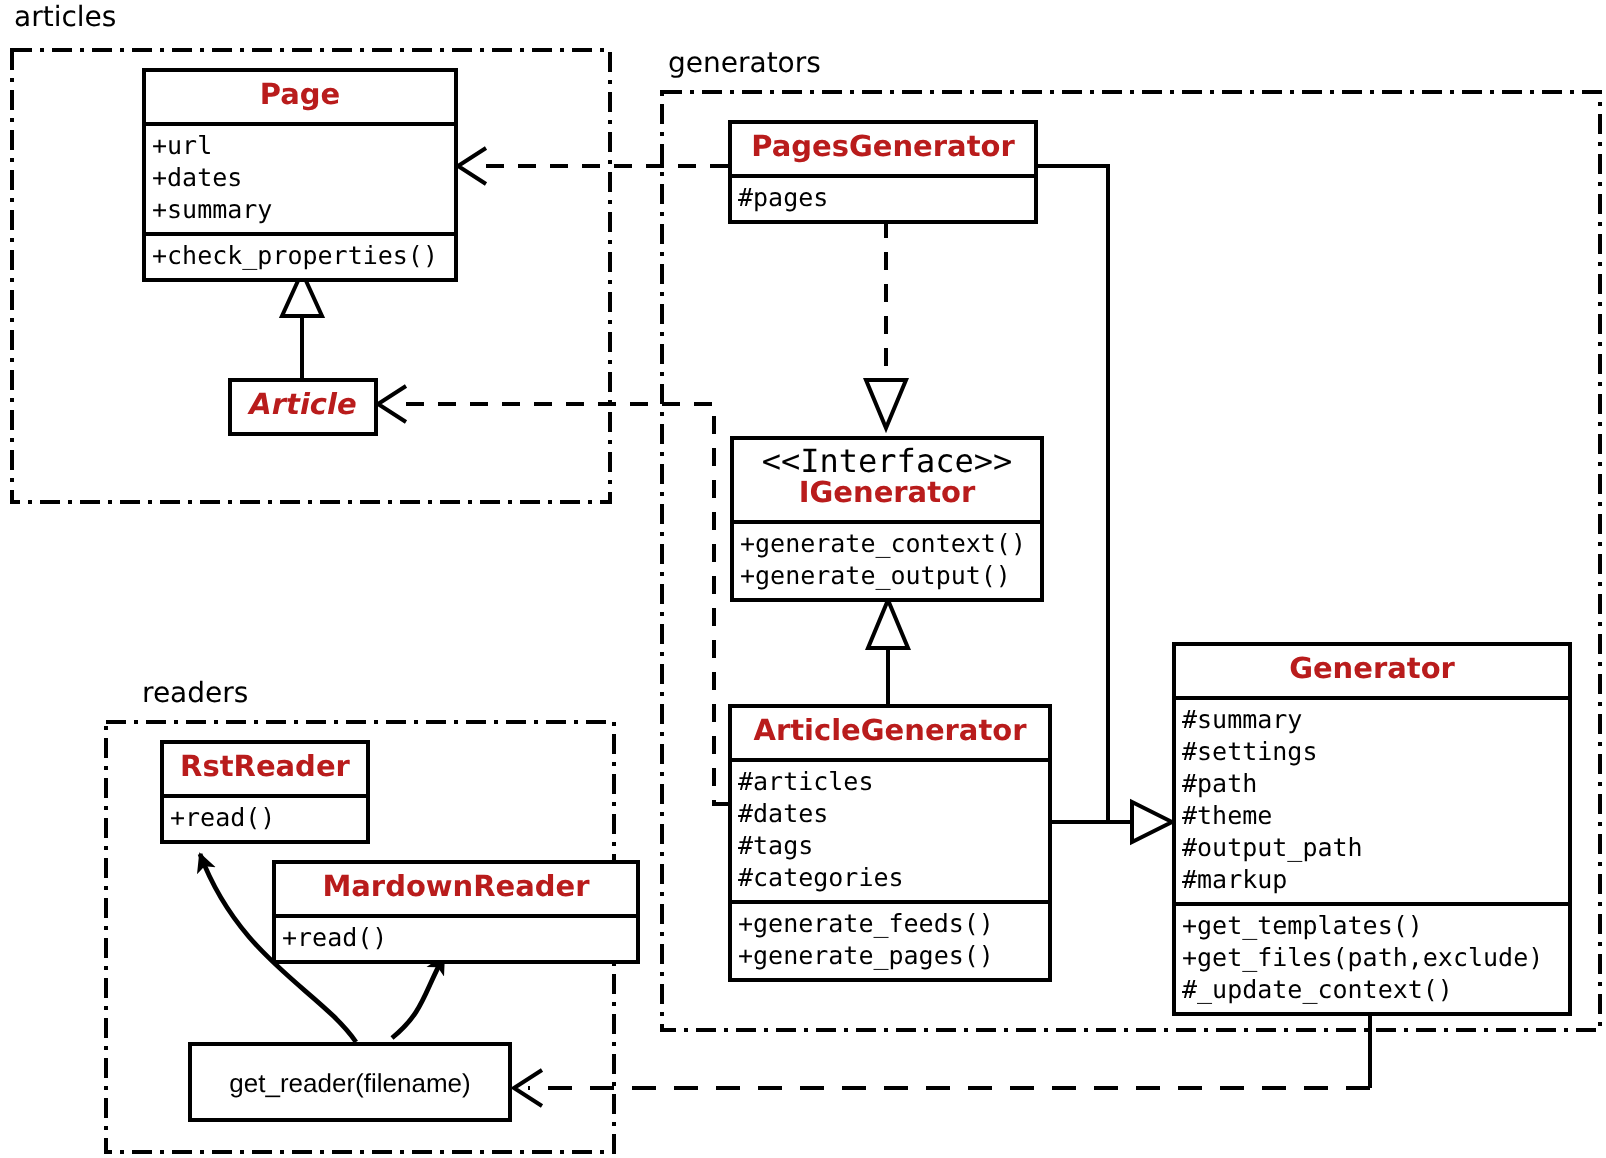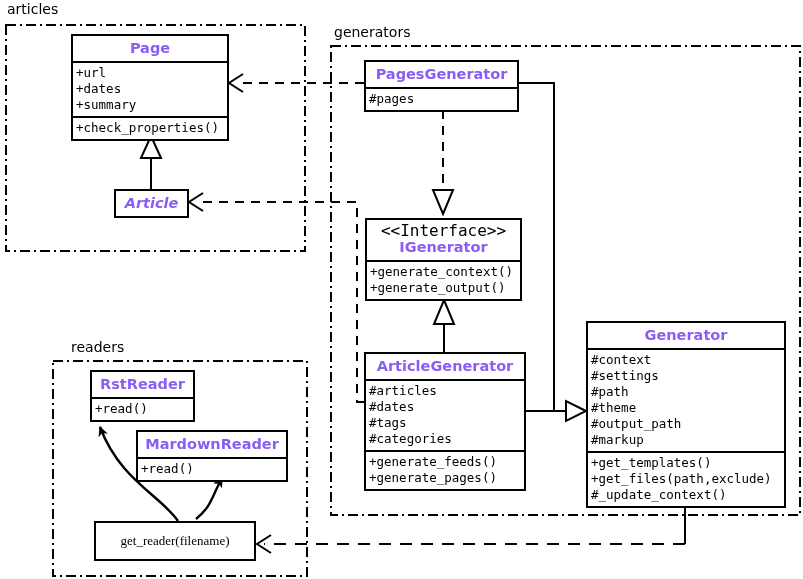--- a/index.html
+++ b/index.html
@@ -32,21 +32,21 @@
     border: 2px solid #000;
     background: #ffffff;
     z-index: 6;
   }
   .uml .cname {
     font-family: "DejaVu Sans", sans-serif;
     font-weight: bold;
     font-size: 14.5px;
     text-align: center;
     padding: 4px 4px 5px 4px;
-    color: #8b5cf6;
+    color: #b91c1c;
     line-height: 16px;
     white-space: nowrap;
   }
   .uml .stereo {
     font-family: "DejaVu Sans Mono", monospace;
     font-weight: normal;
     font-size: 16px;
     text-align: center;
     padding: 4px 4px 0 4px;
     color: #000;
@@ -69,21 +69,21 @@
     position: absolute;
     box-sizing: border-box;
     border: 2px solid #000;
     background: #ffffff;
     display: flex;
     align-items: center;
     justify-content: center;
     z-index: 6;
   }
   .plainbox span {
-    font-family: Liberation Serif, serif;
+    font-family: Liberation Sans, sans-serif;
     font-size: 13px;
     color: #000;
     white-space: nowrap;
   }
   
   .svglayer {
     position: absolute;
     left: 0; top: 0;
     width: 803px;
     height: 579px;
@@ -231,42 +231,42 @@
     </div>
     <div class="sep compartment">
       <div class="member">+generate_feeds()</div>
       <div class="member">+generate_pages()</div>
     </div>
   </div>
 
   <div class="uml" style="left:586px; top:321px; width:200px;">
     <div class="cname">Generator</div>
     <div class="sep compartment">
-      <div class="member">#context</div>
+      <div class="member">#summary</div>
       <div class="member">#settings</div>
       <div class="member">#path</div>
       <div class="member">#theme</div>
       <div class="member">#output_path</div>
       <div class="member">#markup</div>
     </div>
     <div class="sep compartment">
       <div class="member">+get_templates()</div>
       <div class="member">+get_files(path,exclude)</div>
       <div class="member">#_update_context()</div>
     </div>
   </div>
 
-  <div class="uml" style="left:90px; top:370px; width:105px;">
+  <div class="uml" style="left:80px; top:370px; width:105px;">
     <div class="cname">RstReader</div>
     <div class="sep compartment">
       <div class="member">+read()</div>
     </div>
   </div>
 
-  <div class="uml" style="left:136px; top:430px; width:152px;">
+  <div class="uml" style="left:136px; top:430px; width:184px;">
     <div class="cname">MardownReader</div>
     <div class="sep compartment">
       <div class="member">+read()</div>
     </div>
   </div>
 
   <div class="plainbox" style="left:94px; top:521px; width:162px; height:40px;">
     <span>get_reader(filename)</span>
   </div>
 

